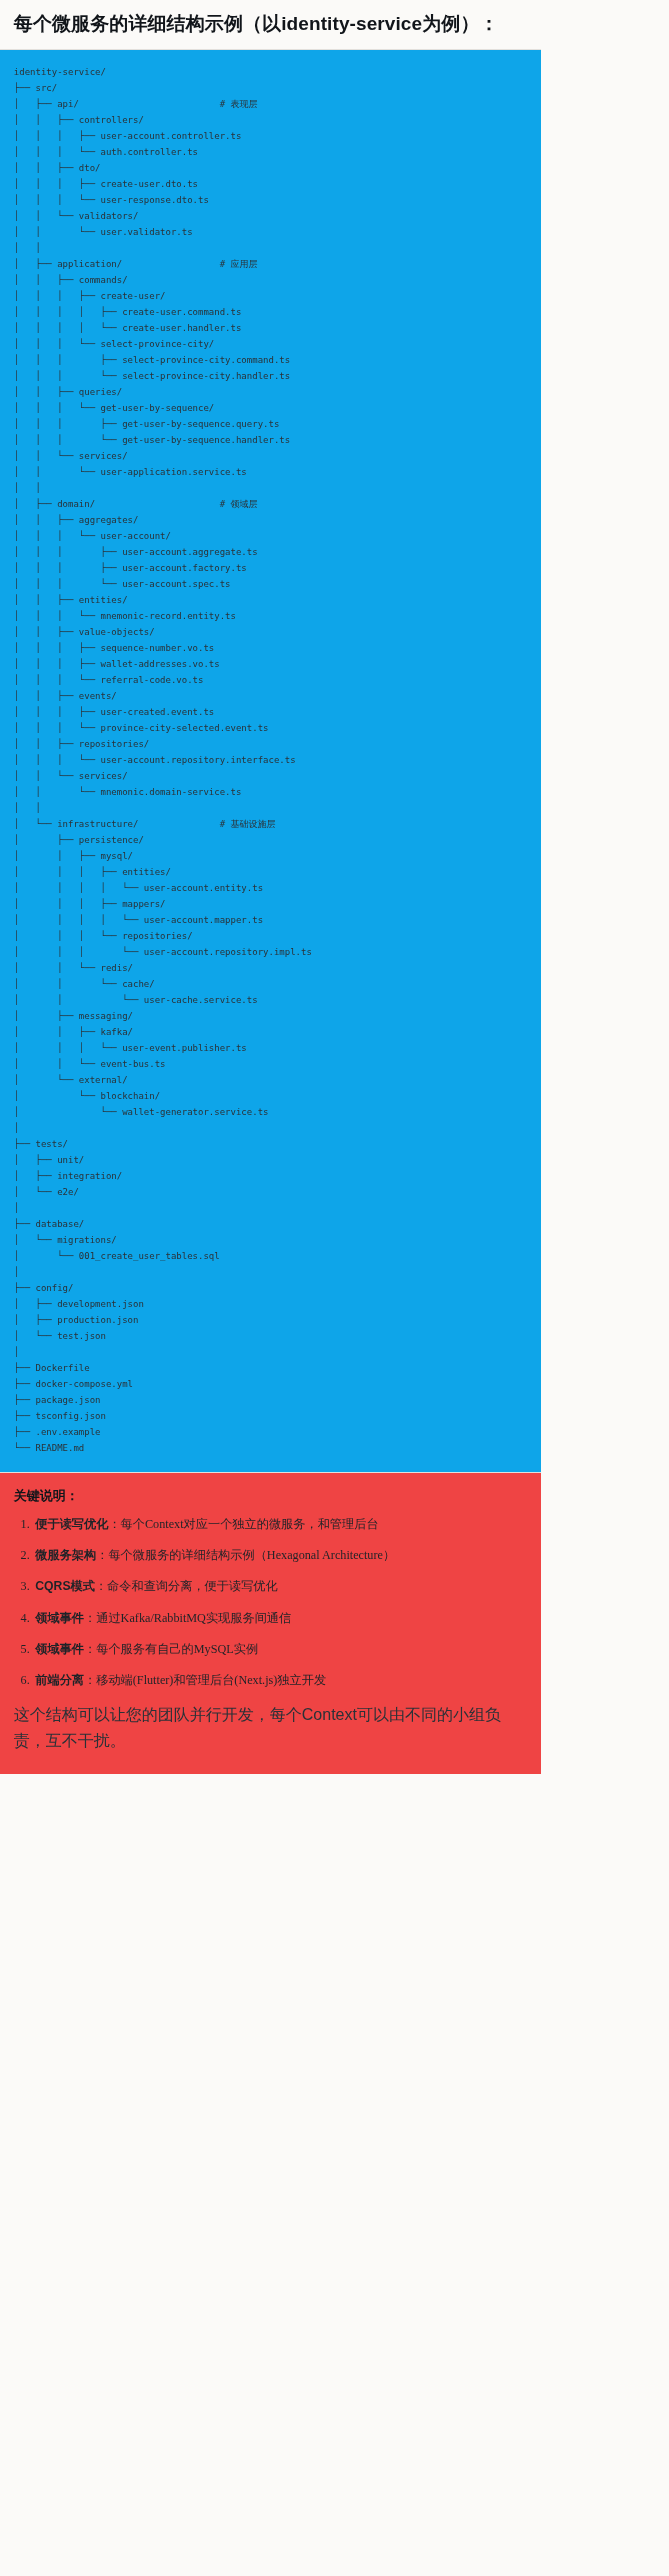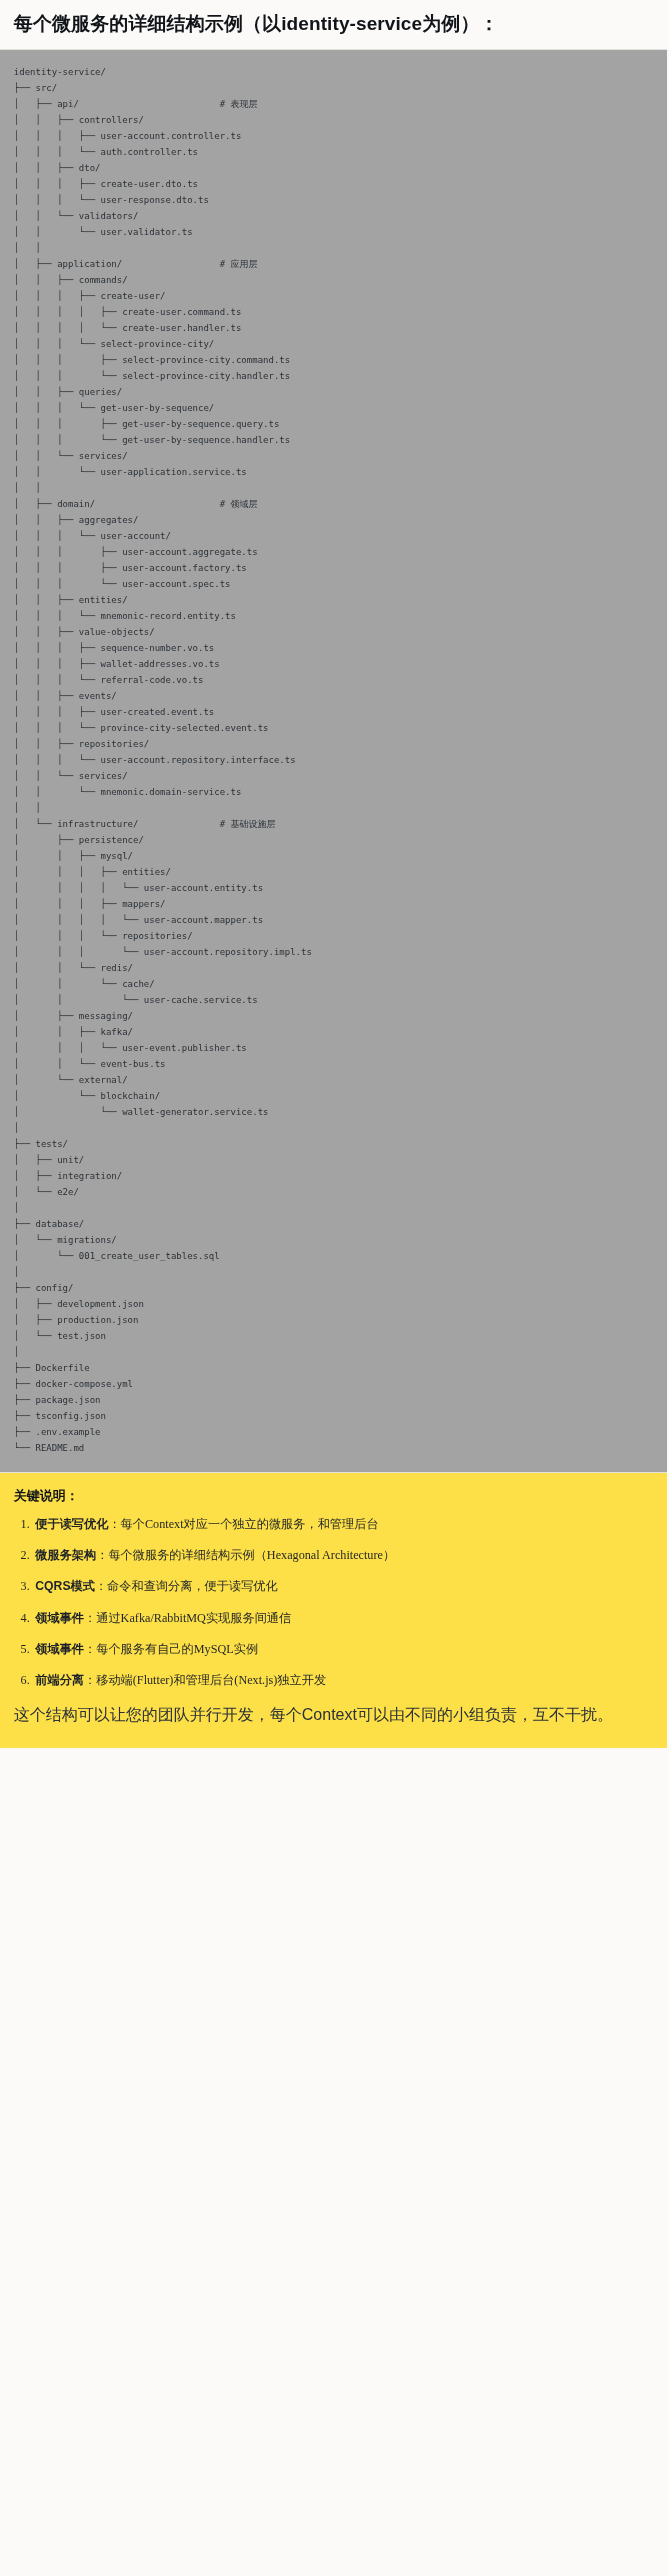--- a/index.html
+++ b/index.html
@@ -9,21 +9,21 @@
     background: #fbfaf8;
   }
   body {
     width: 669px;
     font-family: "Liberation Serif", "DejaVu Serif", serif;
     color: #1f2328;
     -webkit-font-smoothing: antialiased;
   }
 
   .page {
-    width: 667px;
+    width: 541px;
     box-sizing: border-box;
     padding: 0;
     background: #fbfaf8;
   }
 
   
   .doc-heading {
     font-family: "Liberation Sans", "DejaVu Sans", sans-serif;
     font-weight: bold;
     font-size: 19px;
@@ -36,38 +36,38 @@
 
   .rule {
     height: 0.6px;
     background: #e3e0dc;
     border: 0;
     margin: 0 0 0 0;
   }
 
   
   .tree-block {
-    background: #a3a3a3;
+    background: #0ea5e9;
     padding: 13.8px 13.8px 16.3px 13.8px;
     box-sizing: border-box;
   }
   pre.tree {
     margin: 0;
     font-family: "DejaVu Sans Mono", "Liberation Mono", monospace;
     font-size: 9px;
     line-height: 16px;
     color: #2b3137;
     white-space: pre;
     tab-size: 4;
     letter-spacing: 0px;
   }
 
   
   .notes-block {
-    background: #fde047;
+    background: #ef4444;
     padding: 10px 13.8px 6.3px 13.8px;
     box-sizing: border-box;
   }
   .notes-title {
     font-family: "Liberation Sans", "DejaVu Sans", sans-serif;
     font-weight: bold;
     font-size: 13px;
     line-height: 1.4;
     color: #11151a;
     margin: 3.8px 0 10px 0;

